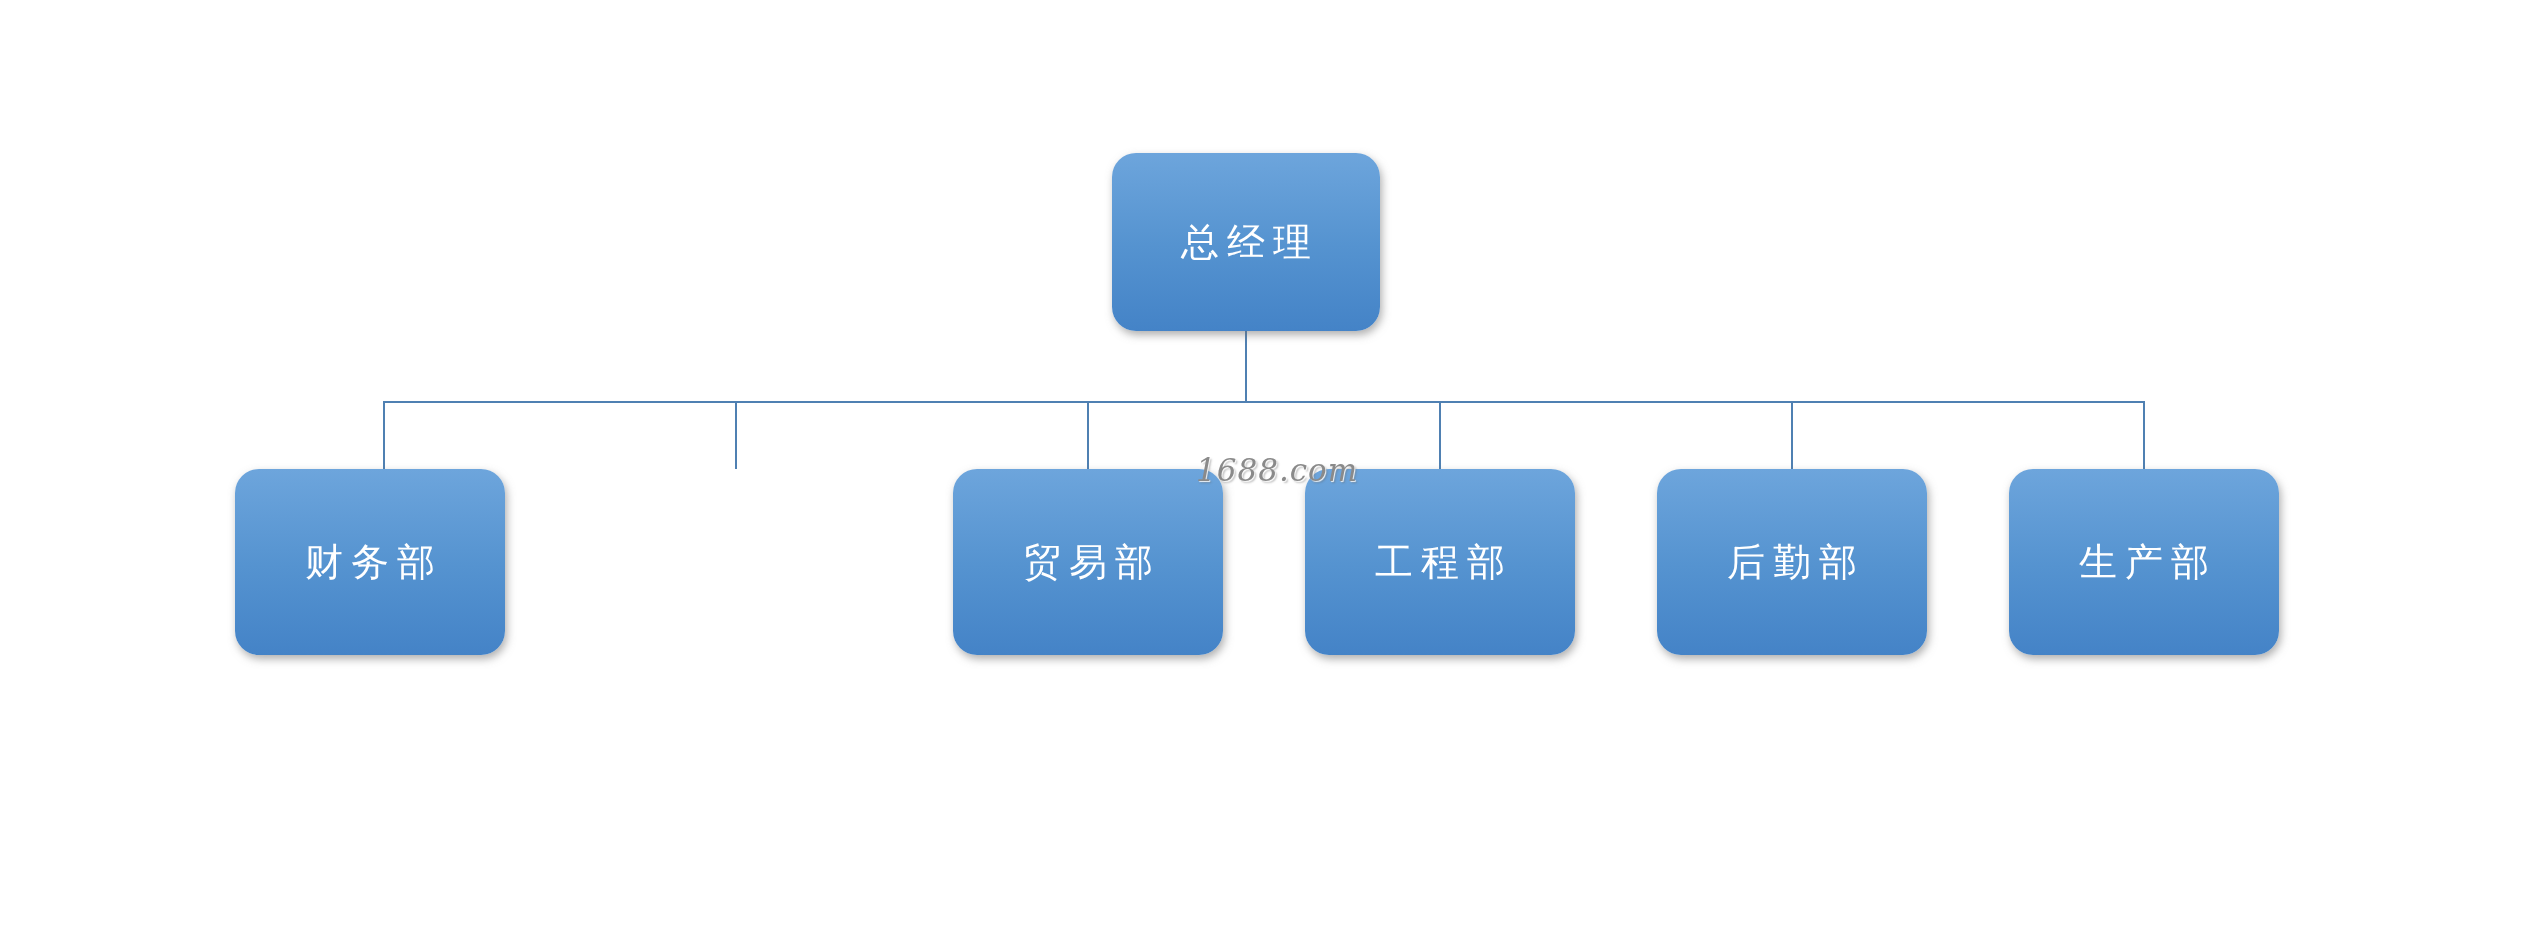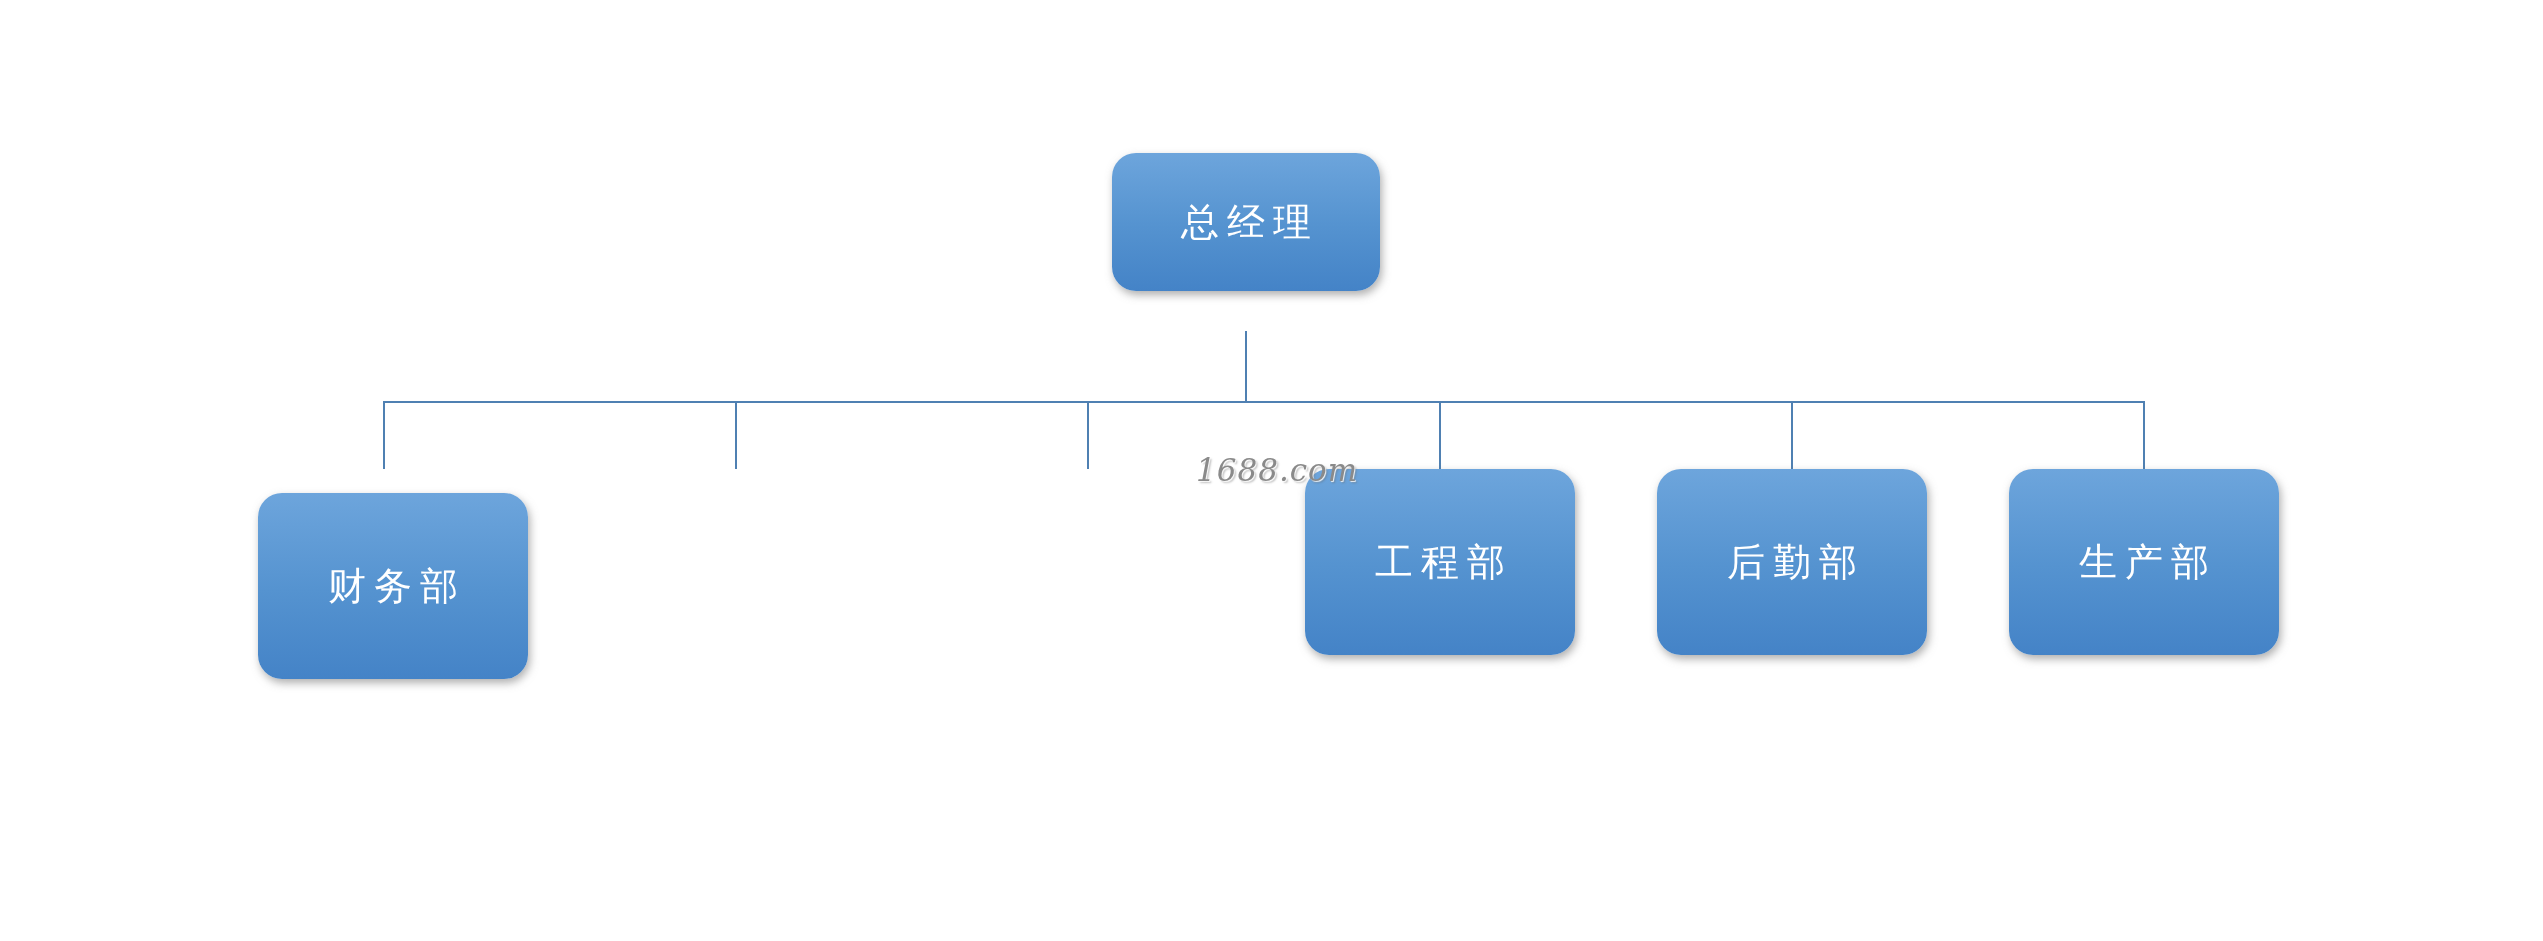--- a/index.html
+++ b/index.html
@@ -48,27 +48,27 @@
   .node .node-label {
     color: var(--node-text);
     font-size: 38px;
     font-weight: 400;
     letter-spacing: 8px;
     text-indent: 8px;
     white-space: nowrap;
   }
   .node.root {
     left: 1112px; top: 153px;
-    width: 268px; height: 138px;
+    width: 268px; height: 178px;
   }
   .node.dept {
     top: 469px;
     width: 270px; height: 186px;
   }
-  .dept-1 { left: 258px; margin-top: 24px; }
+  .dept-1 { left: 235px; }
   .dept-2 { left: 601px; }
   .dept-3 { left: 953px; }
   .dept-4 { left: 1305px; }
   .dept-5 { left: 1657px; }
   .dept-6 { left: 2009px; }
   .watermark {
     position: absolute;
     left: 1196px;
     top: 452px;
     font-family: "DejaVu Serif", serif;
@@ -99,20 +99,23 @@
 
   <div class="node root">
     <span class="node-label">总经理</span>
   </div>
 
   <div class="node dept dept-1">
     <span class="node-label">财务部</span>
   </div>
 
 
+  <div class="node dept dept-3">
+    <span class="node-label">贸易部</span>
+  </div>
 
   <div class="node dept dept-4">
     <span class="node-label">工程部</span>
   </div>
 
   <div class="node dept dept-5">
     <span class="node-label">后勤部</span>
   </div>
 
   <div class="node dept dept-6">

